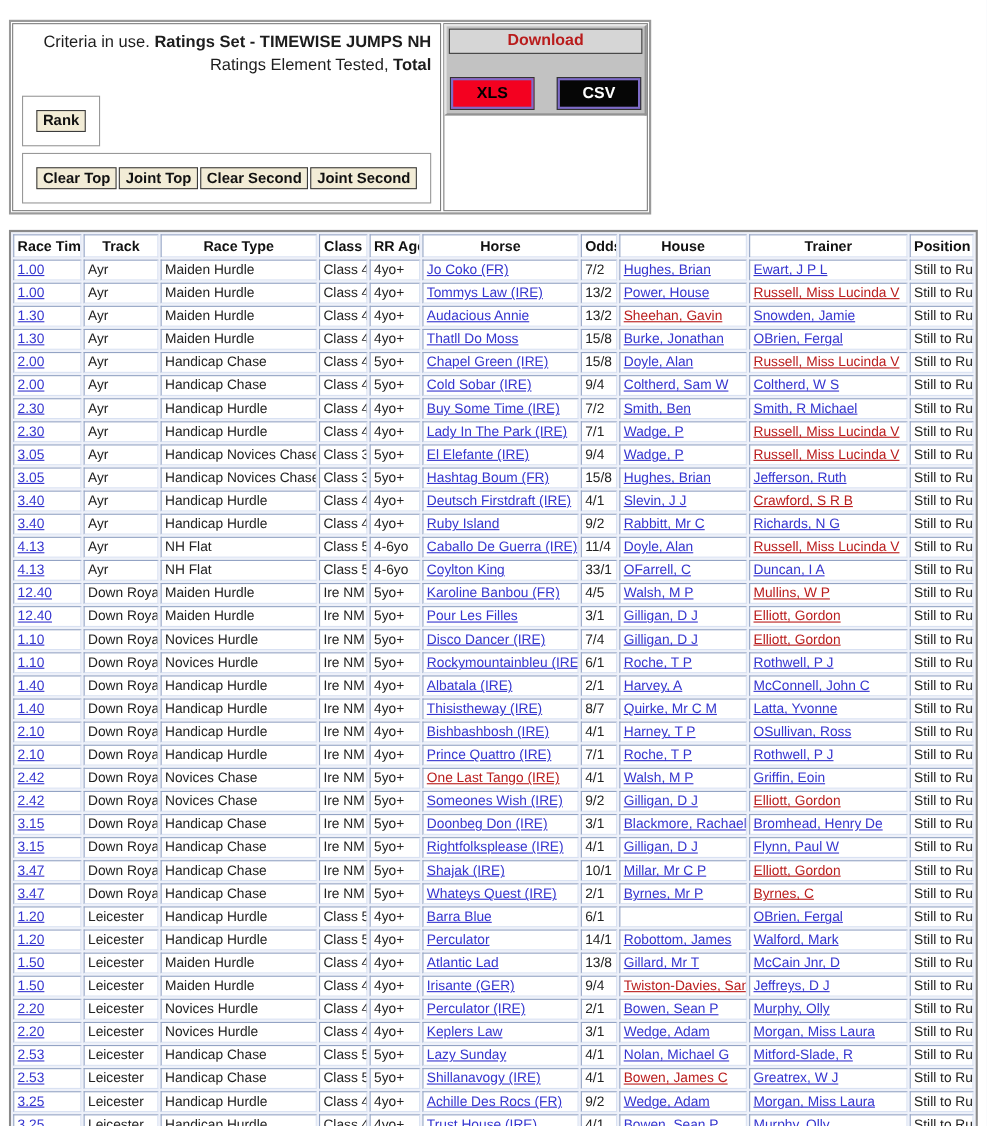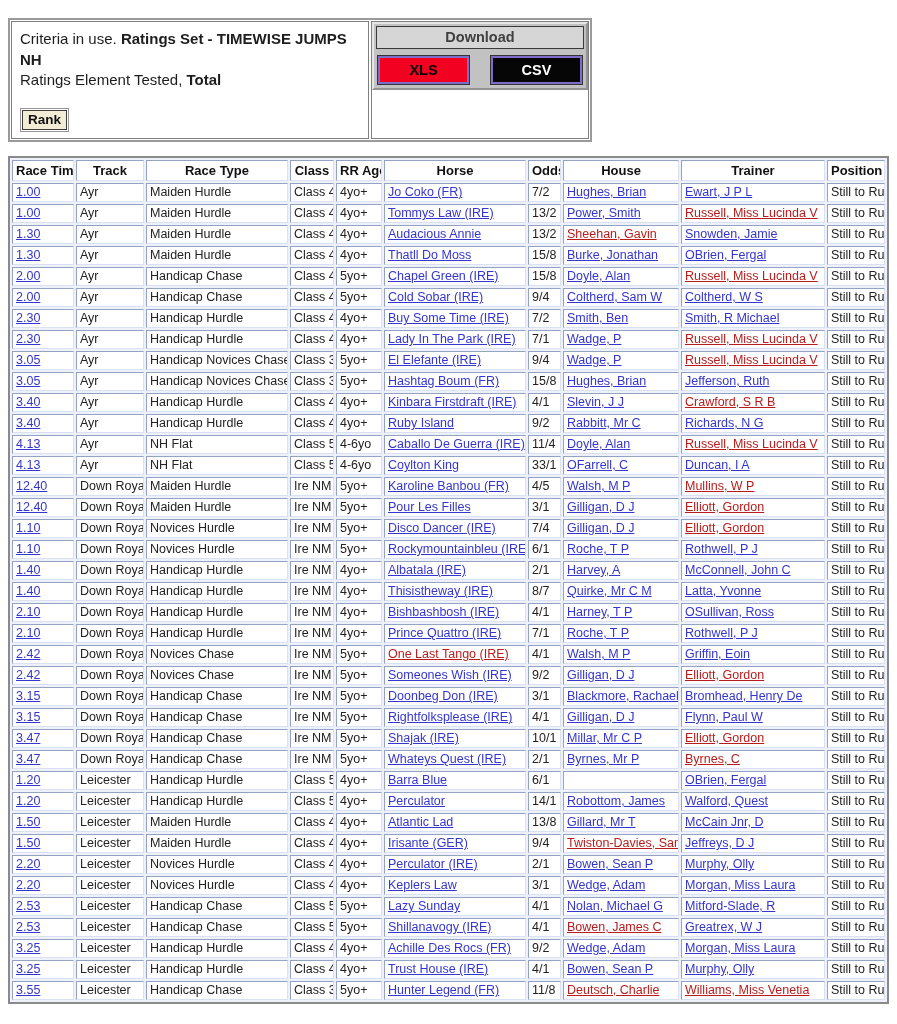--- a/index.html
+++ b/index.html
@@ -20,27 +20,27 @@
     padding: 1px;
     display: flex;
     align-items: stretch;
   }
   .criteria-box {
     flex: 1;
     border: 1px solid #7f7f7f;
     box-sizing: border-box;
     padding: 7px 8px 6px 8px;
   }
-  .criteria-text { font-size: 15px; line-height: 1.38; color: #1d1d1d; }
+  .criteria-text { font-size: 15px; line-height: 1.38; color: #1d1d1d; text-align: right; }
   .rank-row { margin-top: 17px; }
   .btn-group {
     display: inline-flex;
     gap: 2px;
     border: 1px solid #989898;
-    padding: 1px;
+    padding: 12px;
     background: #fff;
   }
   .group-row { margin-top: 6px; }
   .btn {
     background: #f2ecd6;
     border: 1px solid #3c3c3c;
     color: #111;
     font-weight: bold;
     font-size: 13.5px;
     padding: 1px 5px 2px 5px;
@@ -61,24 +61,24 @@
     border: 2px outset #e6e6e6;
     box-sizing: border-box;
     padding: 2px;
   }
   .dl-header {
     background: #d6d6d6;
     border: 1px solid #3a3a3a;
     text-align: center;
     font-weight: bold;
     font-size: 14.5px;
-    color: #404040;
+    color: #b91c1c;
     padding: 2px 0 3px 0;
   }
-  .dl-buttons { display: flex; gap: 20px; margin-top: 5px; padding: 1px; }
+  .dl-buttons { display: flex; gap: 20px; margin-top: 20px; padding: 1px; }
   .dl-btn {
     flex: 1;
     text-align: center;
     font-weight: bold;
     font-size: 14.5px;
     padding: 4px 0;
     border: 2px solid #7e6cc8;
     box-shadow: 0 0 0 1px #333;
     margin: 1px;
     cursor: pointer;
@@ -128,20 +128,28 @@
 <div class="top-outer">
   <div class="criteria-box">
     <div class="criteria-text">
       <span>Criteria in use. </span><span class="b">Ratings Set - TIMEWISE JUMPS NH</span><br>
       <span>Ratings Element Tested, </span><span class="b">Total</span>
     </div>
     <div class="rank-row">
       <span class="btn-group">
           <button class="btn">Rank</button>
         </span>
+    </div>
+    <div class="group-row">
+      <span class="btn-group">
+        <button class="btn">Clear Top</button>
+        <button class="btn">Joint Top</button>
+        <button class="btn">Clear Second</button>
+        <button class="btn">Joint Second</button>
+      </span>
     </div>
   </div>
   <div class="right-box">
     <div class="dl-table">
       <div class="dl-header">Download</div>
       <div class="dl-buttons">
         <span class="dl-btn xls">XLS</span>
         <span class="dl-btn csv">CSV</span>
       </div>
     </div>
@@ -190,21 +198,21 @@
   </tr>
 
   <tr>
     <td><a class="lnk">1.00</a></td>
     <td>Ayr</td>
     <td>Maiden Hurdle</td>
     <td>Class 4</td>
     <td>4yo+</td>
     <td><a class="lnk">Tommys Law (IRE)</a></td>
     <td>13/2</td>
-    <td><a class="lnk">Power, Smith</a></td>
+    <td><a class="lnk">Power, House</a></td>
     <td><a class="lnk visited">Russell, Miss Lucinda V</a></td>
     <td>Still to Run</td>
   </tr>
 
   <tr>
     <td><a class="lnk">1.30</a></td>
     <td>Ayr</td>
     <td>Maiden Hurdle</td>
     <td>Class 4</td>
     <td>4yo+</td>
@@ -305,21 +313,21 @@
     <td><a class="lnk">Jefferson, Ruth</a></td>
     <td>Still to Run</td>
   </tr>
 
   <tr>
     <td><a class="lnk">3.40</a></td>
     <td>Ayr</td>
     <td>Handicap Hurdle</td>
     <td>Class 4</td>
     <td>4yo+</td>
-    <td><a class="lnk">Kinbara Firstdraft (IRE)</a></td>
+    <td><a class="lnk">Deutsch Firstdraft (IRE)</a></td>
     <td>4/1</td>
     <td><a class="lnk">Slevin, J J</a></td>
     <td><a class="lnk visited">Crawford, S R B</a></td>
     <td>Still to Run</td>
   </tr>
 
   <tr>
     <td><a class="lnk">3.40</a></td>
     <td>Ayr</td>
     <td>Handicap Hurdle</td>
@@ -555,21 +563,21 @@
 
   <tr>
     <td><a class="lnk">1.20</a></td>
     <td>Leicester</td>
     <td>Handicap Hurdle</td>
     <td>Class 5</td>
     <td>4yo+</td>
     <td><a class="lnk">Perculator</a></td>
     <td>14/1</td>
     <td><a class="lnk">Robottom, James</a></td>
-    <td><a class="lnk">Walford, Quest</a></td>
+    <td><a class="lnk">Walford, Mark</a></td>
     <td>Still to Run</td>
   </tr>
 
   <tr>
     <td><a class="lnk">1.50</a></td>
     <td>Leicester</td>
     <td>Maiden Hurdle</td>
     <td>Class 4</td>
     <td>4yo+</td>
     <td><a class="lnk">Atlantic Lad</a></td>

